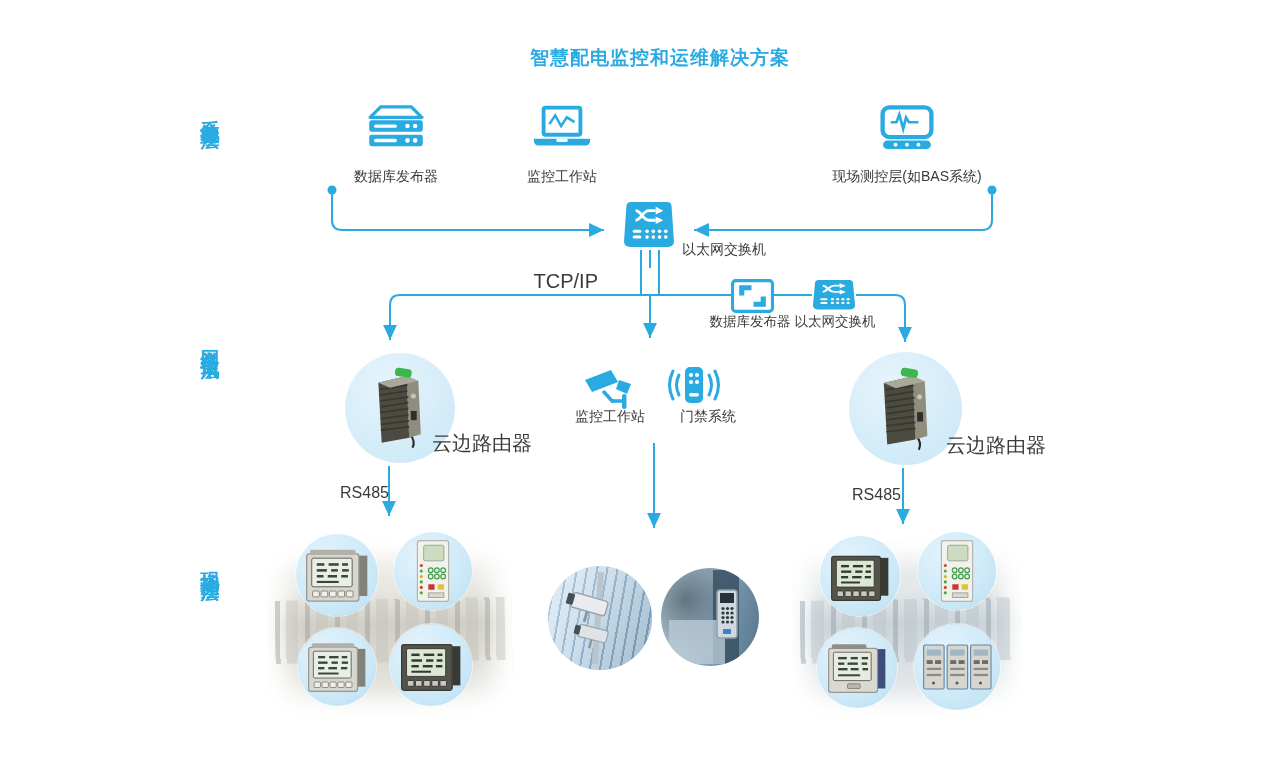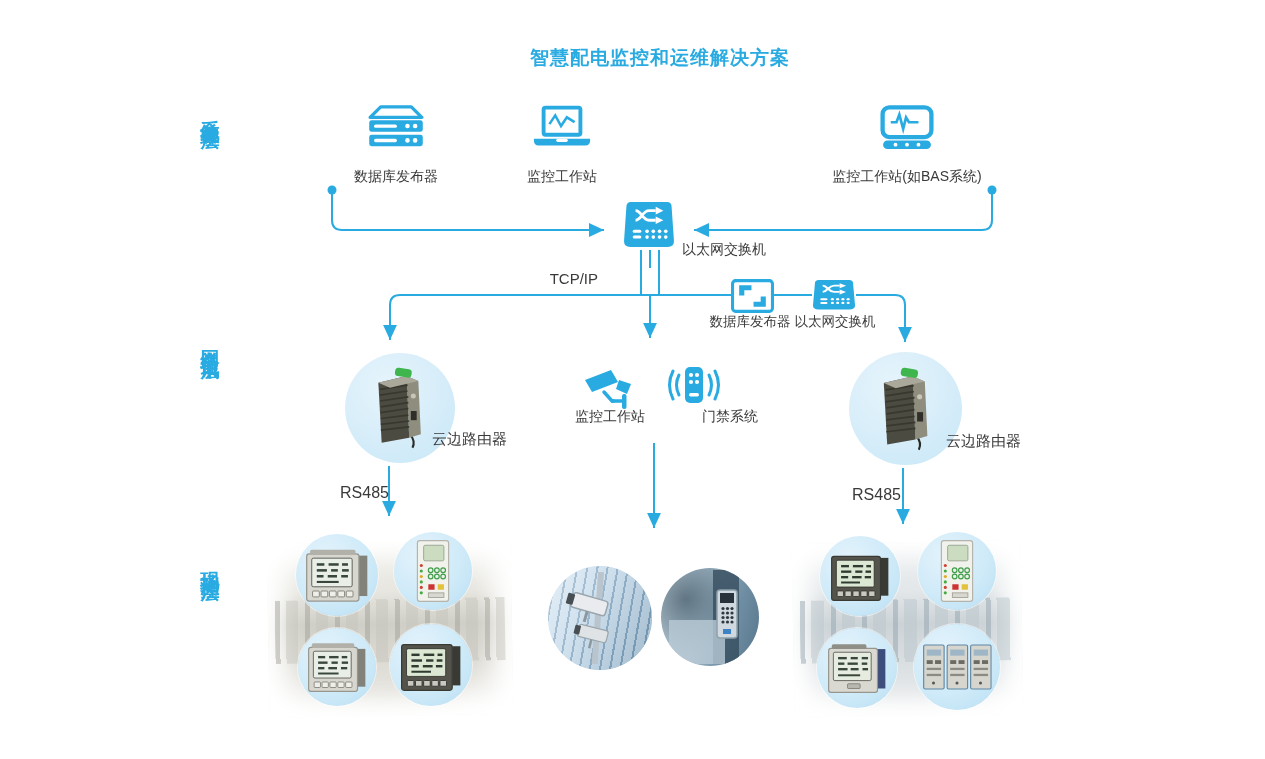--- a/index.html
+++ b/index.html
@@ -3,21 +3,21 @@
 <meta charset="utf-8">
 <style>
   html,body{margin:0;padding:0;background:#fff;}
   .canvas{position:relative;width:1265px;height:755px;background:#ffffff;overflow:hidden;
           font-family:"Liberation Sans","DejaVu Sans",sans-serif;color:#3a3a3a;}
   .abs{position:absolute;}
   .title{color:#29ABE2;font-size:19px;font-weight:bold;letter-spacing:1px;text-align:center;}
   .vlabel{color:#29ABE2;font-size:19px;font-weight:600;writing-mode:vertical-rl;letter-spacing:3px;}
   .lbl{color:#3a3a3a;font-size:14px;text-align:center;white-space:nowrap;}
   .lbl-sm{font-size:13.5px;}
-  .wire-label{color:#3a3a3a;font-size:15px;white-space:nowrap;}
+  .wire-label{color:#3a3a3a;font-size:20px;white-space:nowrap;}
   .dev{display:flex;flex-direction:column;align-items:center;gap:19px;}
   .halo{border-radius:50%;background:radial-gradient(circle at 38% 30%, #e6f4fc 0%, #d6edf9 55%, #c6e6f7 100%);
         display:flex;align-items:center;justify-content:center;}
   .pcircle{position:absolute;border-radius:50%;overflow:hidden;
            background:radial-gradient(circle at 35% 30%, #e3f3fc 0%, #cfeaf8 55%, #b8dff4 100%);
            display:flex;align-items:center;justify-content:center;box-shadow:0 0 0 1px rgba(255,255,255,.55);}
   .collage{position:absolute;border-radius:10px;
     background:
       radial-gradient(ellipse at 50% 48%, rgba(255,255,255,0) 55%, rgba(255,255,255,.95) 96%),
       linear-gradient(180deg,#f2f1ed 0%,#e7e6e0 28%,#d0cfc7 47%,#dcdad3 68%,#efeeea 100%);
@@ -272,21 +272,21 @@
 
   <div class="abs dev" style="left:832px;top:105px;width:150px;">
     <svg width="54" height="44" viewBox="0 0 56 46">
       <rect x="2.5" y="2.5" width="51" height="31" rx="7" fill="none" stroke="#29ABE2" stroke-width="4.5"></rect>
       <polyline points="11,18 17,18 20,10 24,25 27,13 30,18 40,18" fill="none" stroke="#29ABE2" stroke-width="2.8"></polyline>
       <rect x="3" y="37" width="50" height="9" rx="4.5" fill="#29ABE2"></rect>
       <circle cx="16" cy="41.5" r="2" fill="#fff"></circle>
         <circle cx="28" cy="41.5" r="2" fill="#fff"></circle>
         <circle cx="40" cy="41.5" r="2" fill="#fff"></circle>
     </svg>
-    <div class="lbl">监控工作站(如BAS系统)</div>
+    <div class="lbl">现场测控层(如BAS系统)</div>
   </div>
 
   <svg class="abs" width="50" height="46" viewBox="0 0 52 48" style="left:624px;top:202px;">
     <use href="#sym-switch"></use>
   </svg>
   <div class="abs lbl" style="left:682px;top:241px;">以太网交换机</div>
 
   <div class="abs wire-label" style="left:498px;top:270px;width:100px;text-align:right;">TCP/IP</div>
 
   <svg class="abs" width="43" height="34" viewBox="0 0 42 33" style="left:731px;top:279px;">
@@ -329,21 +329,21 @@
     <circle cx="25" cy="15" r="2.1" fill="#fff"></circle>
       <circle cx="31" cy="15" r="2.1" fill="#fff"></circle>
     <circle cx="25" cy="22" r="2.1" fill="#fff"></circle>
       <circle cx="31" cy="22" r="2.1" fill="#fff"></circle>
     <rect x="23" y="33" width="10" height="3.4" rx="1.7" fill="#fff"></rect>
     <path d="M13,15 Q8,25 13,35" stroke="#29ABE2" stroke-width="3" fill="none" stroke-linecap="round"></path>
     <path d="M7,11 Q0,25 7,39" stroke="#29ABE2" stroke-width="3" fill="none" stroke-linecap="round"></path>
     <path d="M43,15 Q48,25 43,35" stroke="#29ABE2" stroke-width="3" fill="none" stroke-linecap="round"></path>
     <path d="M49,11 Q56,25 49,39" stroke="#29ABE2" stroke-width="3" fill="none" stroke-linecap="round"></path>
   </svg>
-  <div class="abs lbl" style="left:697px;top:408px;width:66px;">门禁系统</div>
+  <div class="abs lbl" style="left:675px;top:408px;width:66px;">门禁系统</div>
 
   <div class="abs wire-label" style="left:340px;top:484px;font-size:16px;">RS485</div>
   <div class="abs wire-label" style="left:852px;top:486px;font-size:16px;">RS485</div>
 
   <div class="collage" style="left:268px;top:542px;width:244px;height:174px;"></div>
   <div class="pcircle" style="left:296px;top:534px;width:82px;height:82px;">
     <svg width="64" height="56" viewBox="0 0 76 66">
         <use href="#sym-meter-light"></use>
       </svg>
   </div>

